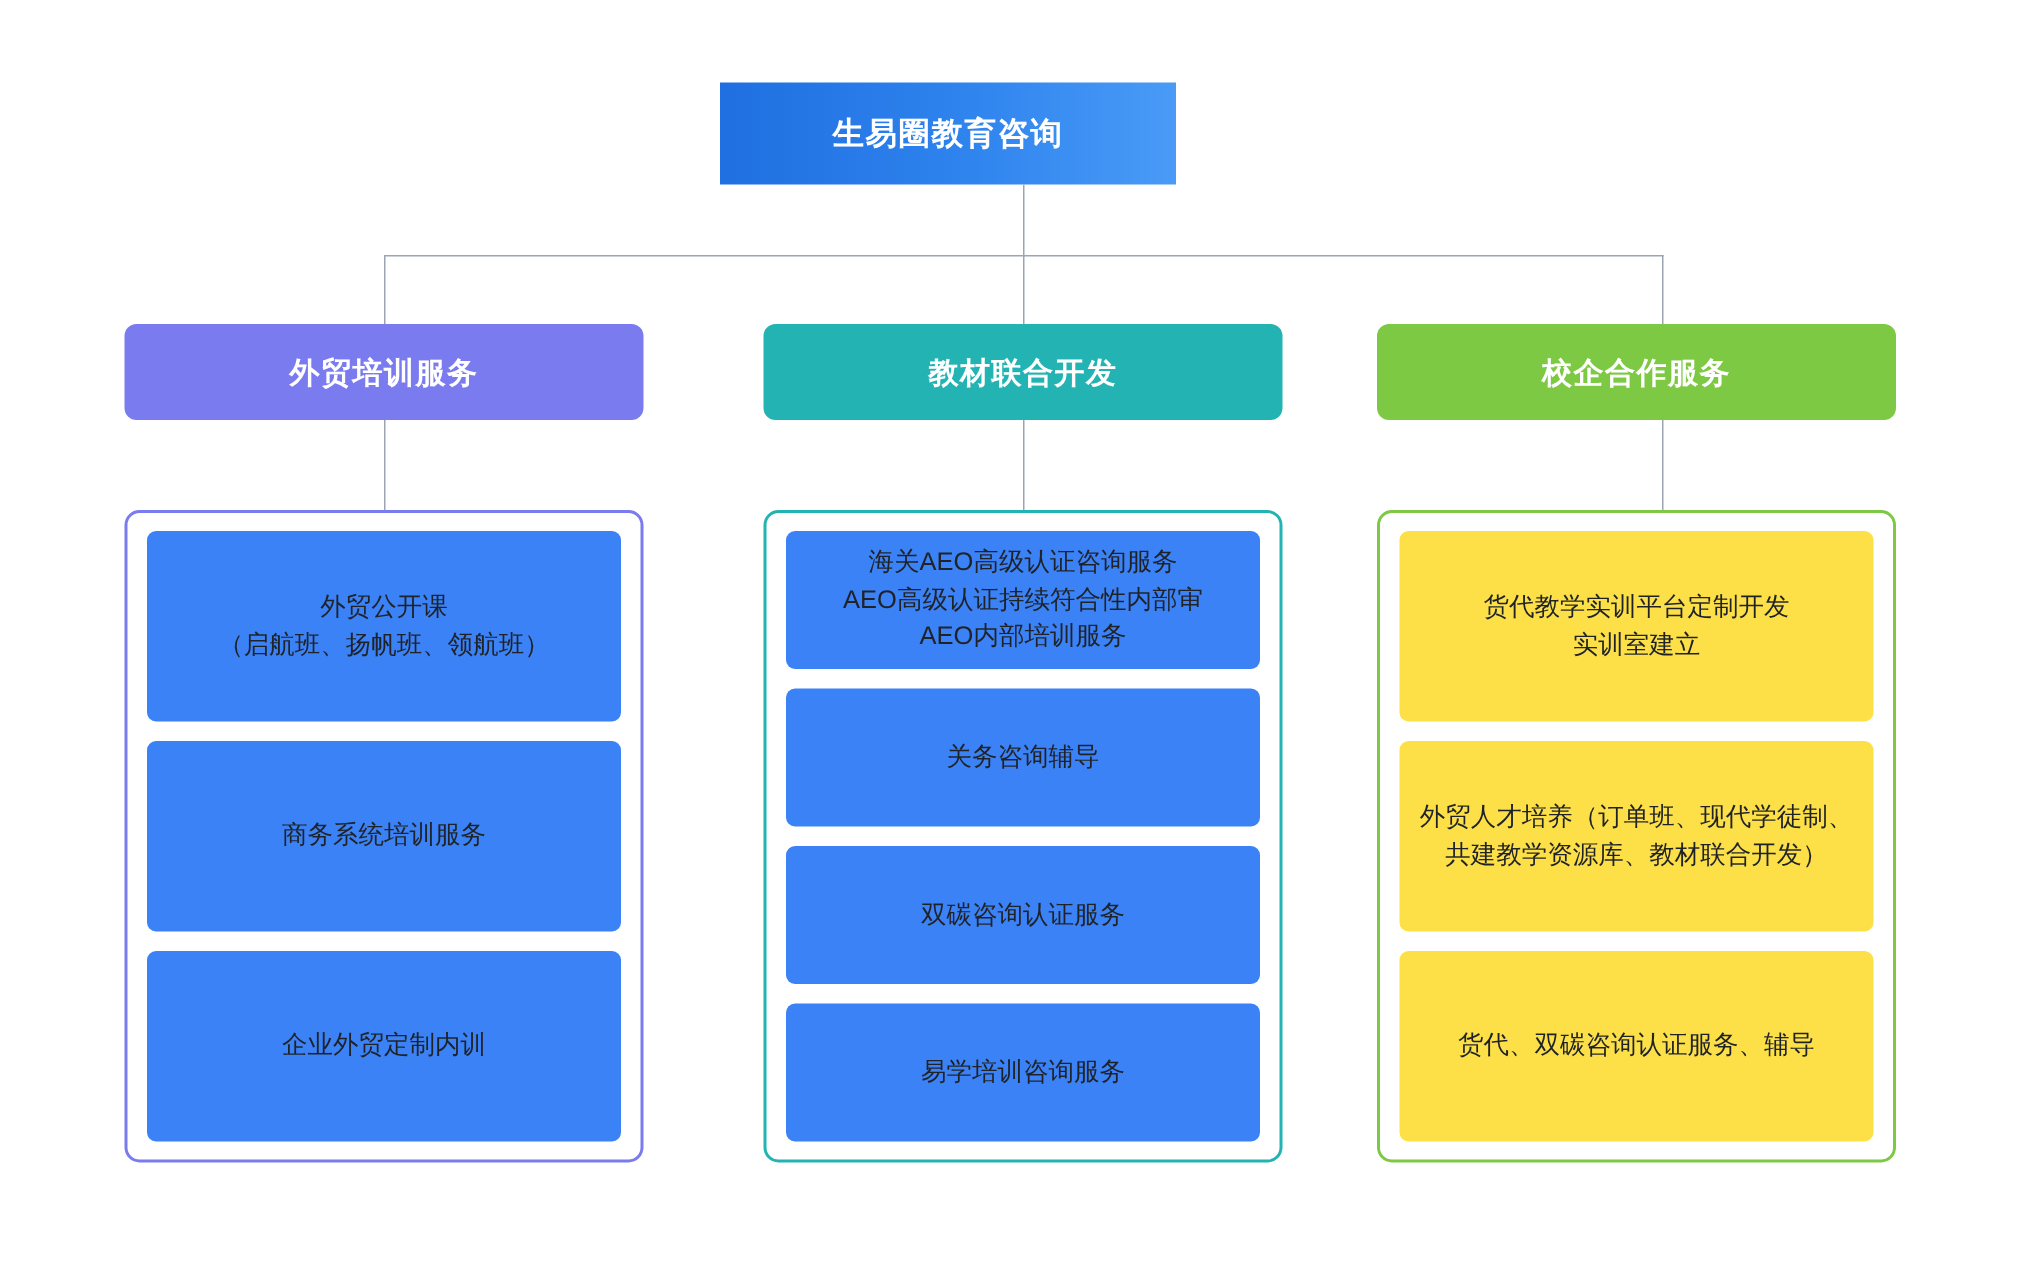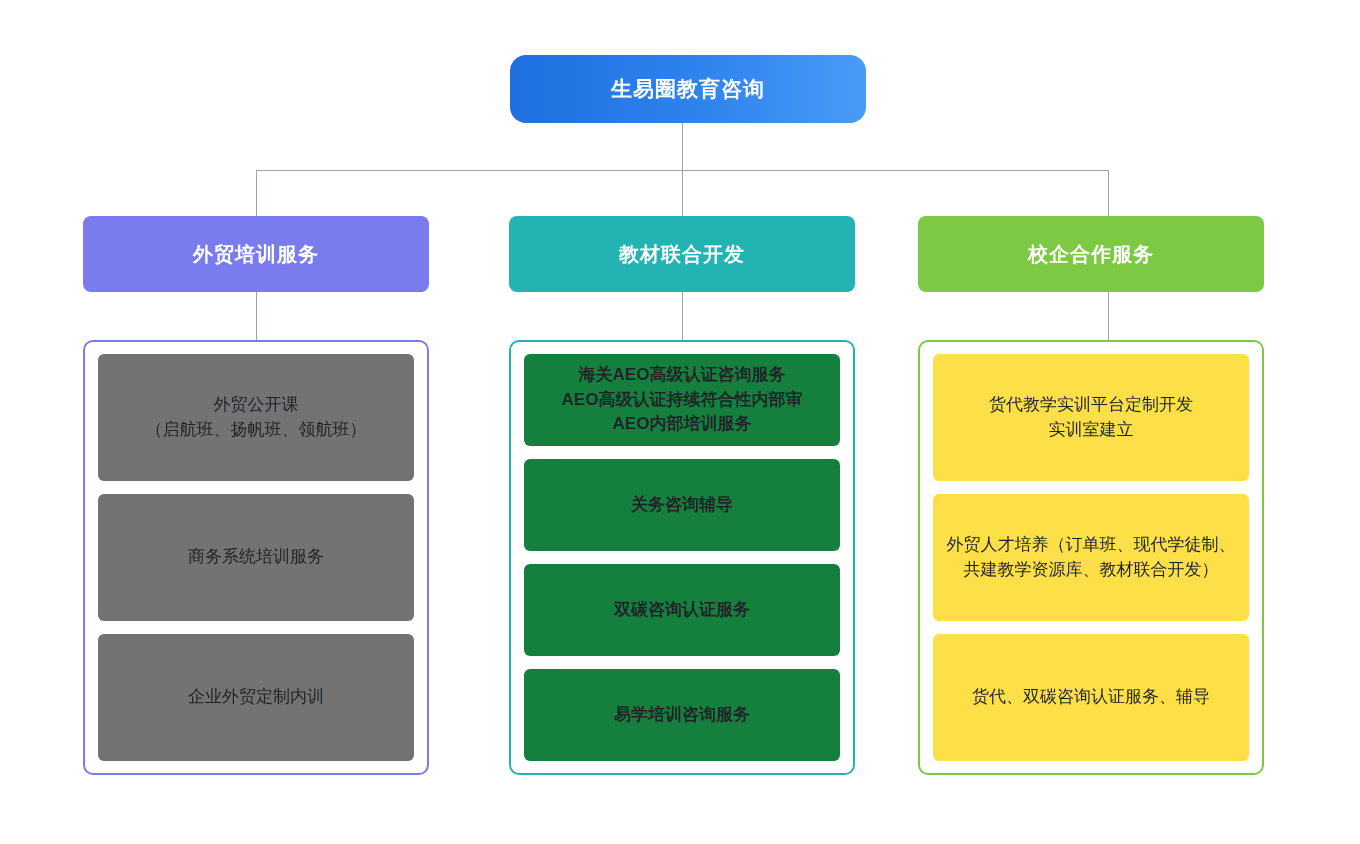--- a/index.html
+++ b/index.html
@@ -17,25 +17,25 @@
 
   #org-chart {
     position: relative;
     width: 1360px;
     height: 844px;
   }
 
   
   .root-node {
     position: absolute;
-    left: 510px;
+    left: 480px;
     top: 55px;
-    width: 356px;
+    width: 304px;
     height: 68px;
-    border-radius: 16px;
+    border-radius: 0;
     background: linear-gradient(to right, #1f6fe0 0%, #2f84ee 55%, #4a9bf7 100%);
     color: #ffffff;
     font-size: 21px;
     font-weight: bold;
     letter-spacing: 1px;
     display: flex;
     align-items: center;
     justify-content: center;
     box-sizing: border-box;
   }
@@ -52,21 +52,21 @@
   .branch {
     position: absolute;
     top: 216px;
     width: 346px;
   }
   .branch-1 { left: 83px; }
   .branch-2 { left: 509px; }
   .branch-3 { left: 918px; }
 
   .branch-header {
-    height: 76px;
+    height: 64px;
     border-radius: 8px;
     display: flex;
     align-items: center;
     justify-content: center;
     color: #ffffff;
     font-size: 20px;
     font-weight: bold;
     letter-spacing: 1px;
     box-sizing: border-box;
   }
@@ -99,26 +99,26 @@
     line-height: 1.45;
     color: #1f2328;
     padding: 8px 10px;
     white-space: pre-line;
     flex: 1 1 0;
   }
 
   
   .branch-1 .branch-header { background: #7b7bf0; }
   .branch-1 .branch-body   { border-color: #7b7bf0; }
-  .branch-1 .leaf          { background: #737373; font-family: Liberation Serif, serif; }
+  .branch-1 .leaf          { background: #3b82f6; font-family: Liberation Serif, serif; }
 
   
   .branch-2 .branch-header { background: #23b3b3; }
   .branch-2 .branch-body   { border-color: #23b3b3; }
-  .branch-2 .leaf          { background: #15803d; font-weight: bold; }
+  .branch-2 .leaf          { background: #3b82f6; }
 
   
   .branch-3 .branch-header { background: #7dc943; }
   .branch-3 .branch-body   { border-color: #7dc943; }
   .branch-3 .leaf          { background: #fde047; }
 </style>
 </head>
 <body>
 
 <div id="org-chart">

